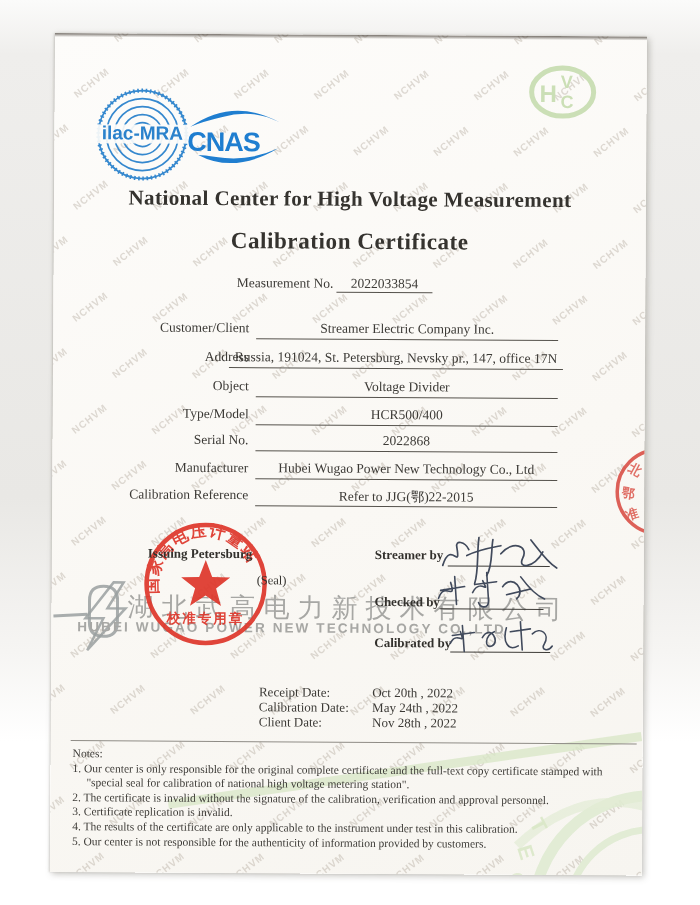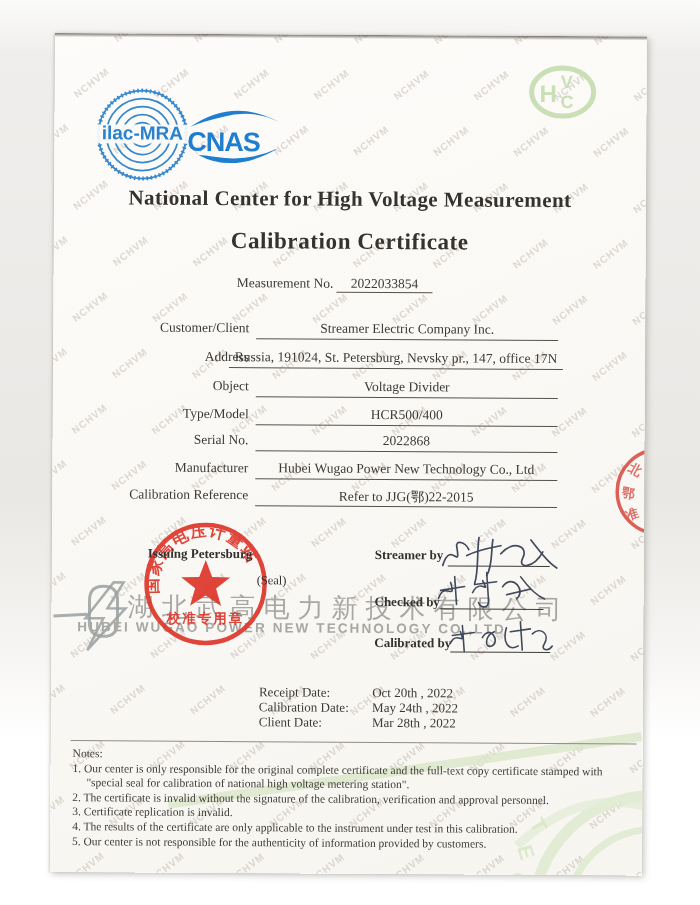--- a/index.html
+++ b/index.html
@@ -361,21 +361,21 @@
     <div class="drow" style="top:650px">
       <span class="dlbl">Receipt Date:</span>
       <span class="dval">Oct 20th , 2022</span>
     </div>
     <div class="drow" style="top:665px">
       <span class="dlbl">Calibration Date:</span>
       <span class="dval">May 24th , 2022</span>
     </div>
     <div class="drow" style="top:680px">
       <span class="dlbl">Client Date:</span>
-      <span class="dval">Mar 28th , 2022</span>
+      <span class="dval">Nov 28th , 2022</span>
     </div>
 
     <div class="rule"></div>
 
     <div class="notes">
       <div>Notes:</div>
       <div class="note">1. Our center is only responsible for the original complete certificate and the full-text copy certificate stamped with "special seal for calibration of national high voltage metering station".</div>
       <div class="note">2. The certificate is invalid without the signature of the calibration, verification and approval personnel.</div>
       <div class="note">3. Certificate replication is invalid.</div>
       <div class="note">4. The results of the certificate are only applicable to the instrument under test in this calibration.</div>

